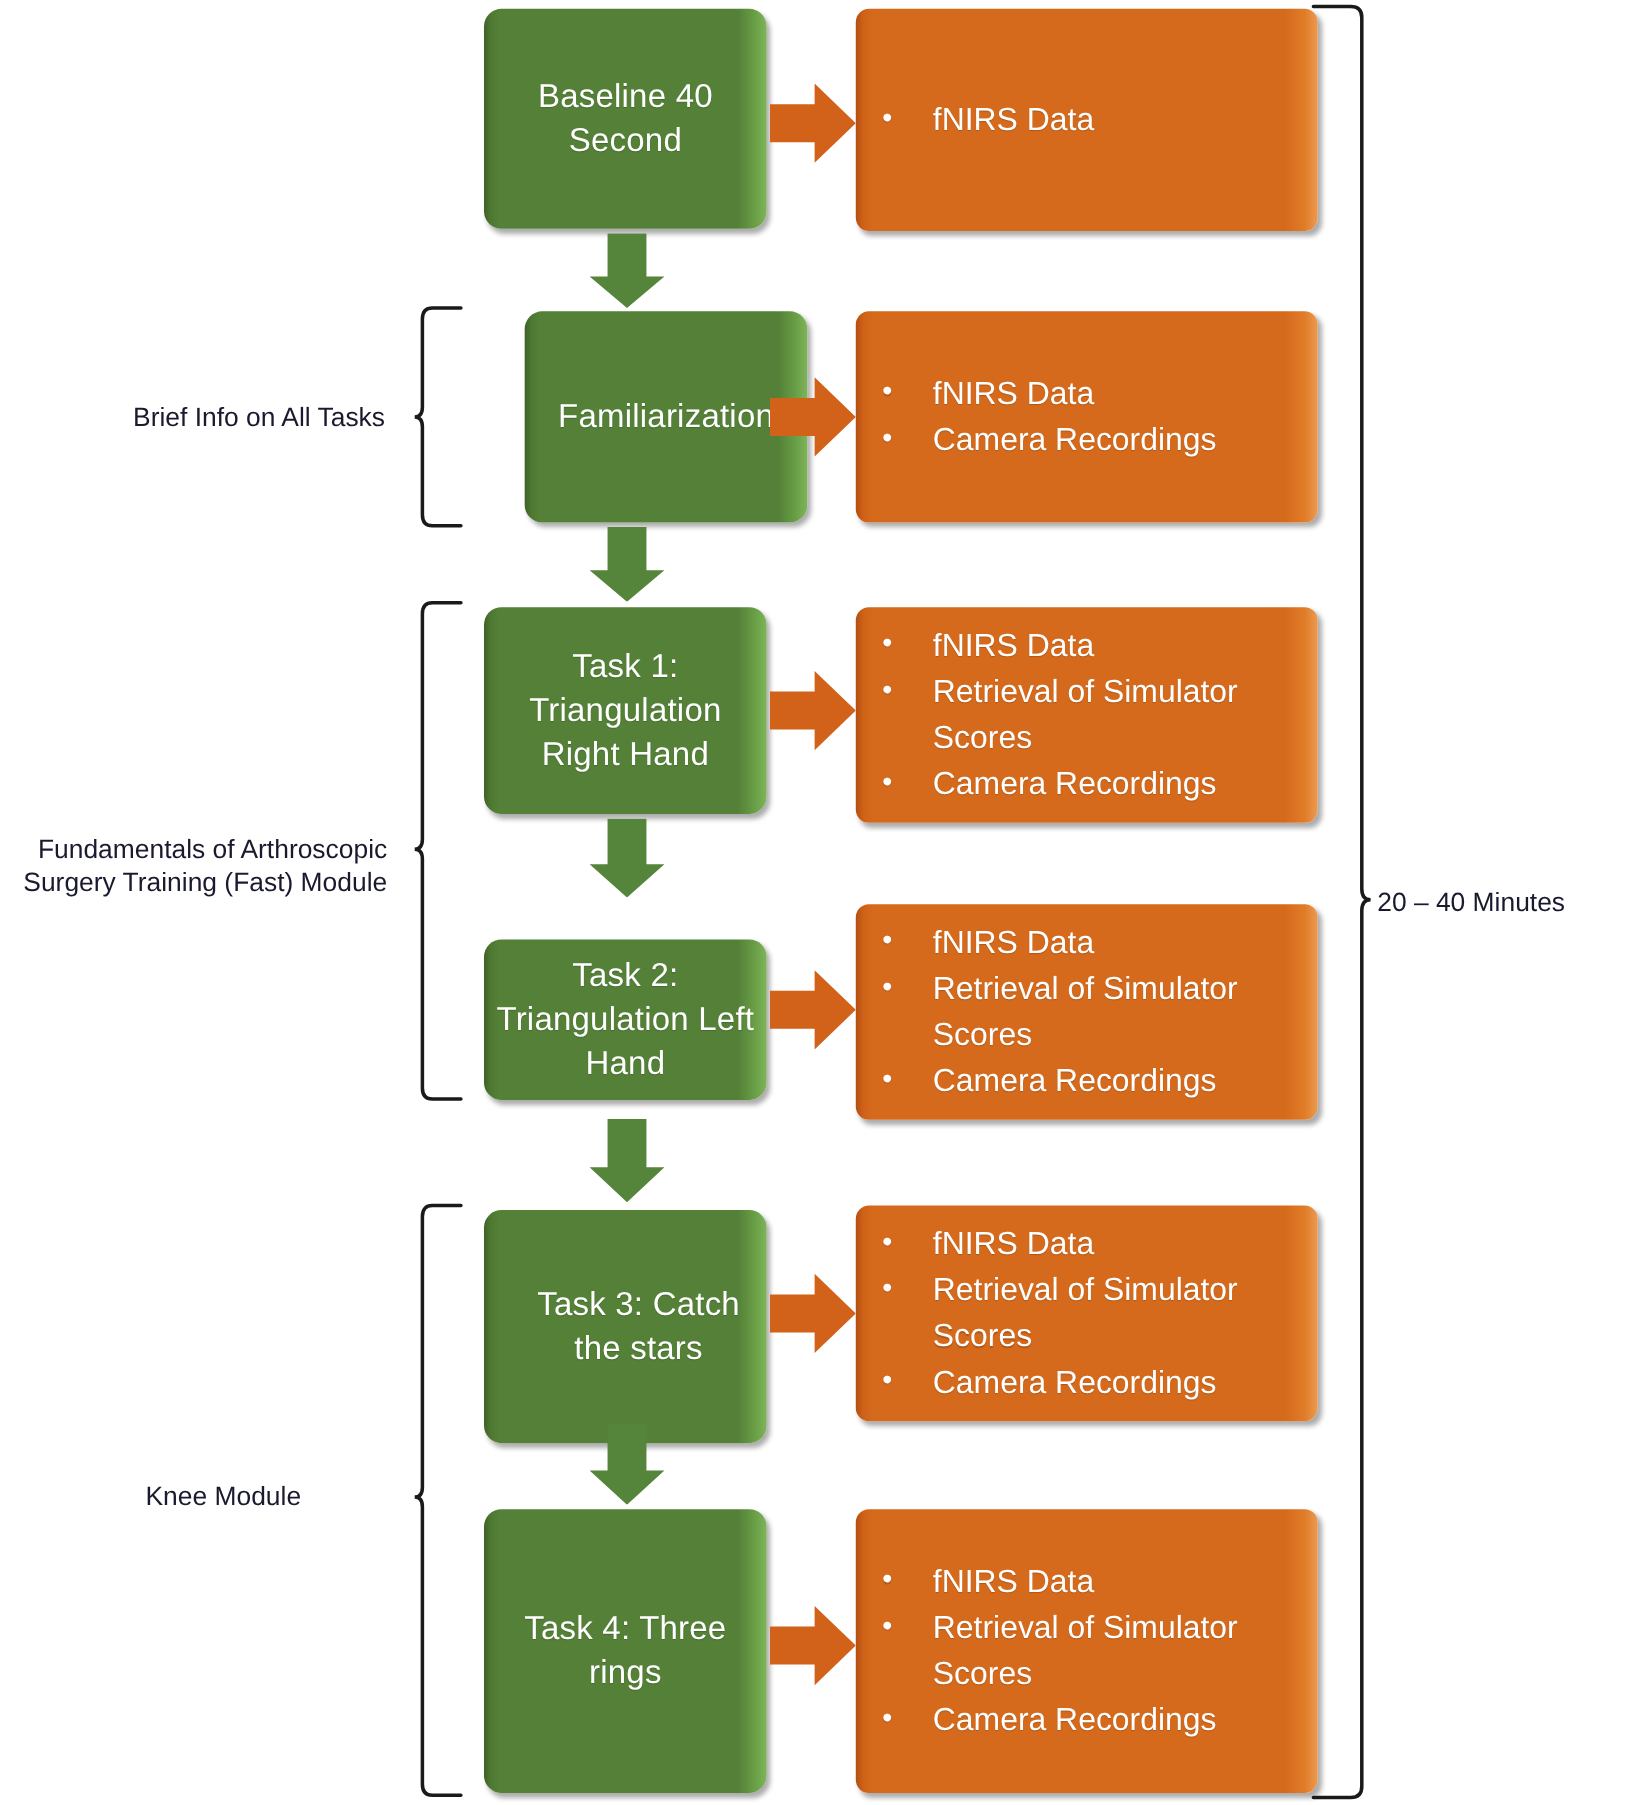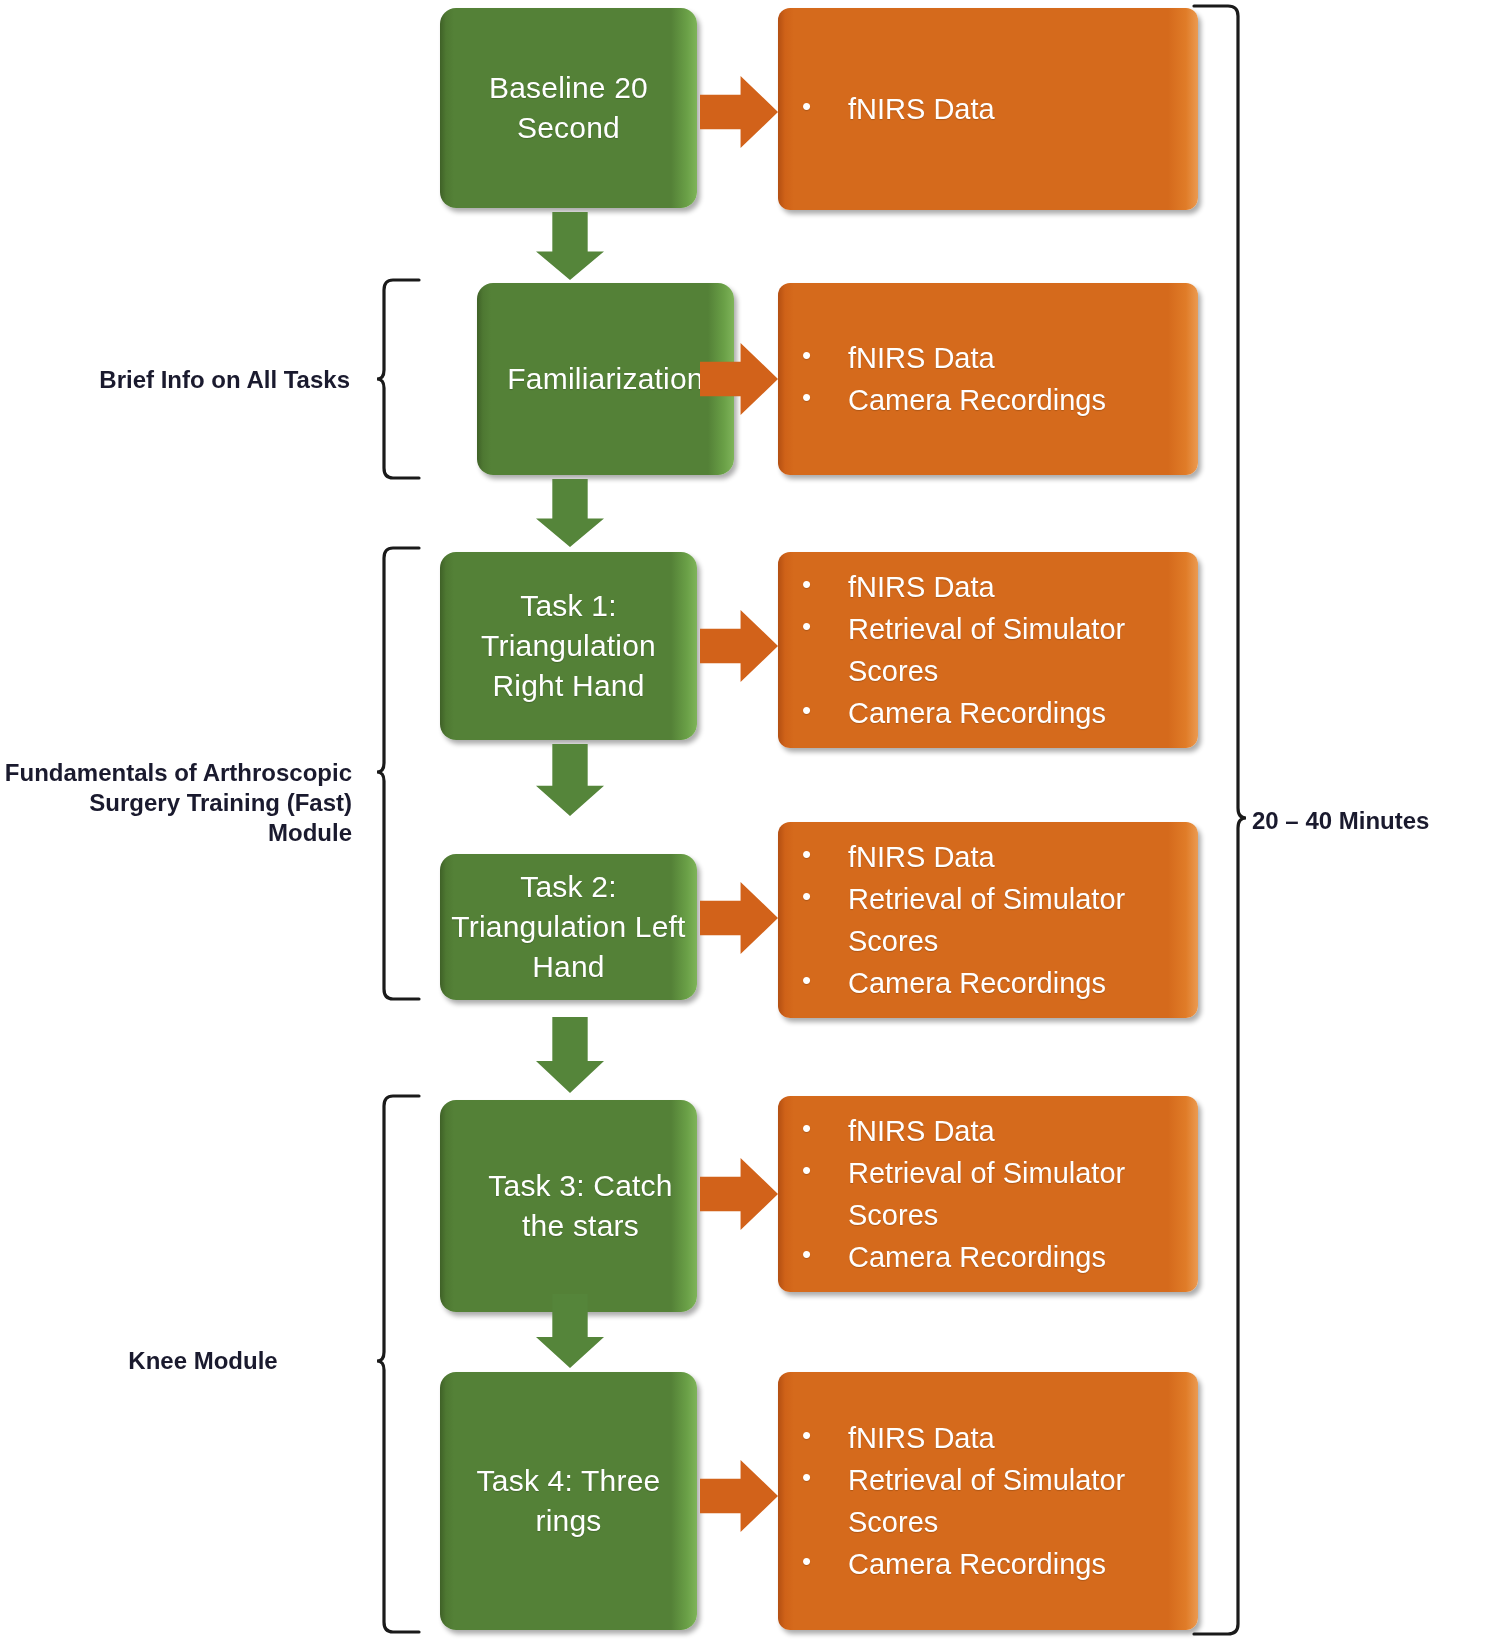--- a/index.html
+++ b/index.html
@@ -97,39 +97,39 @@
   .bracket {
     position: absolute;
   }
   .bracket svg { display: block; overflow: visible; }
 
   
   .side-label {
     position: absolute;
     color: #1a1a2e;
     font-size: 24px;
-    font-weight: bold;
+    font-weight: normal;
     line-height: 1.25;
     white-space: pre-line;
   }
   .label-right {
     text-align: right;
   }
   .label-left {
     text-align: left;
   }
 </style>
 </head>
 <body>
 
 <div id="canvas">
 
   <div class="green-box" style="top:8px; height:200px;">
     <span class="gtext">Baseline
-20 Second</span>
+40 Second</span>
   </div>
 
   <div class="arrow-right" style="left:700px; top:76px;"></div>
 
   <div class="orange-box" style="top:8px; height:202px;">
     <div class="bullet-row">
       <span class="bullet-dot">•</span>
       <span class="bullet-text">fNIRS Data</span>
     </div>
   </div>

